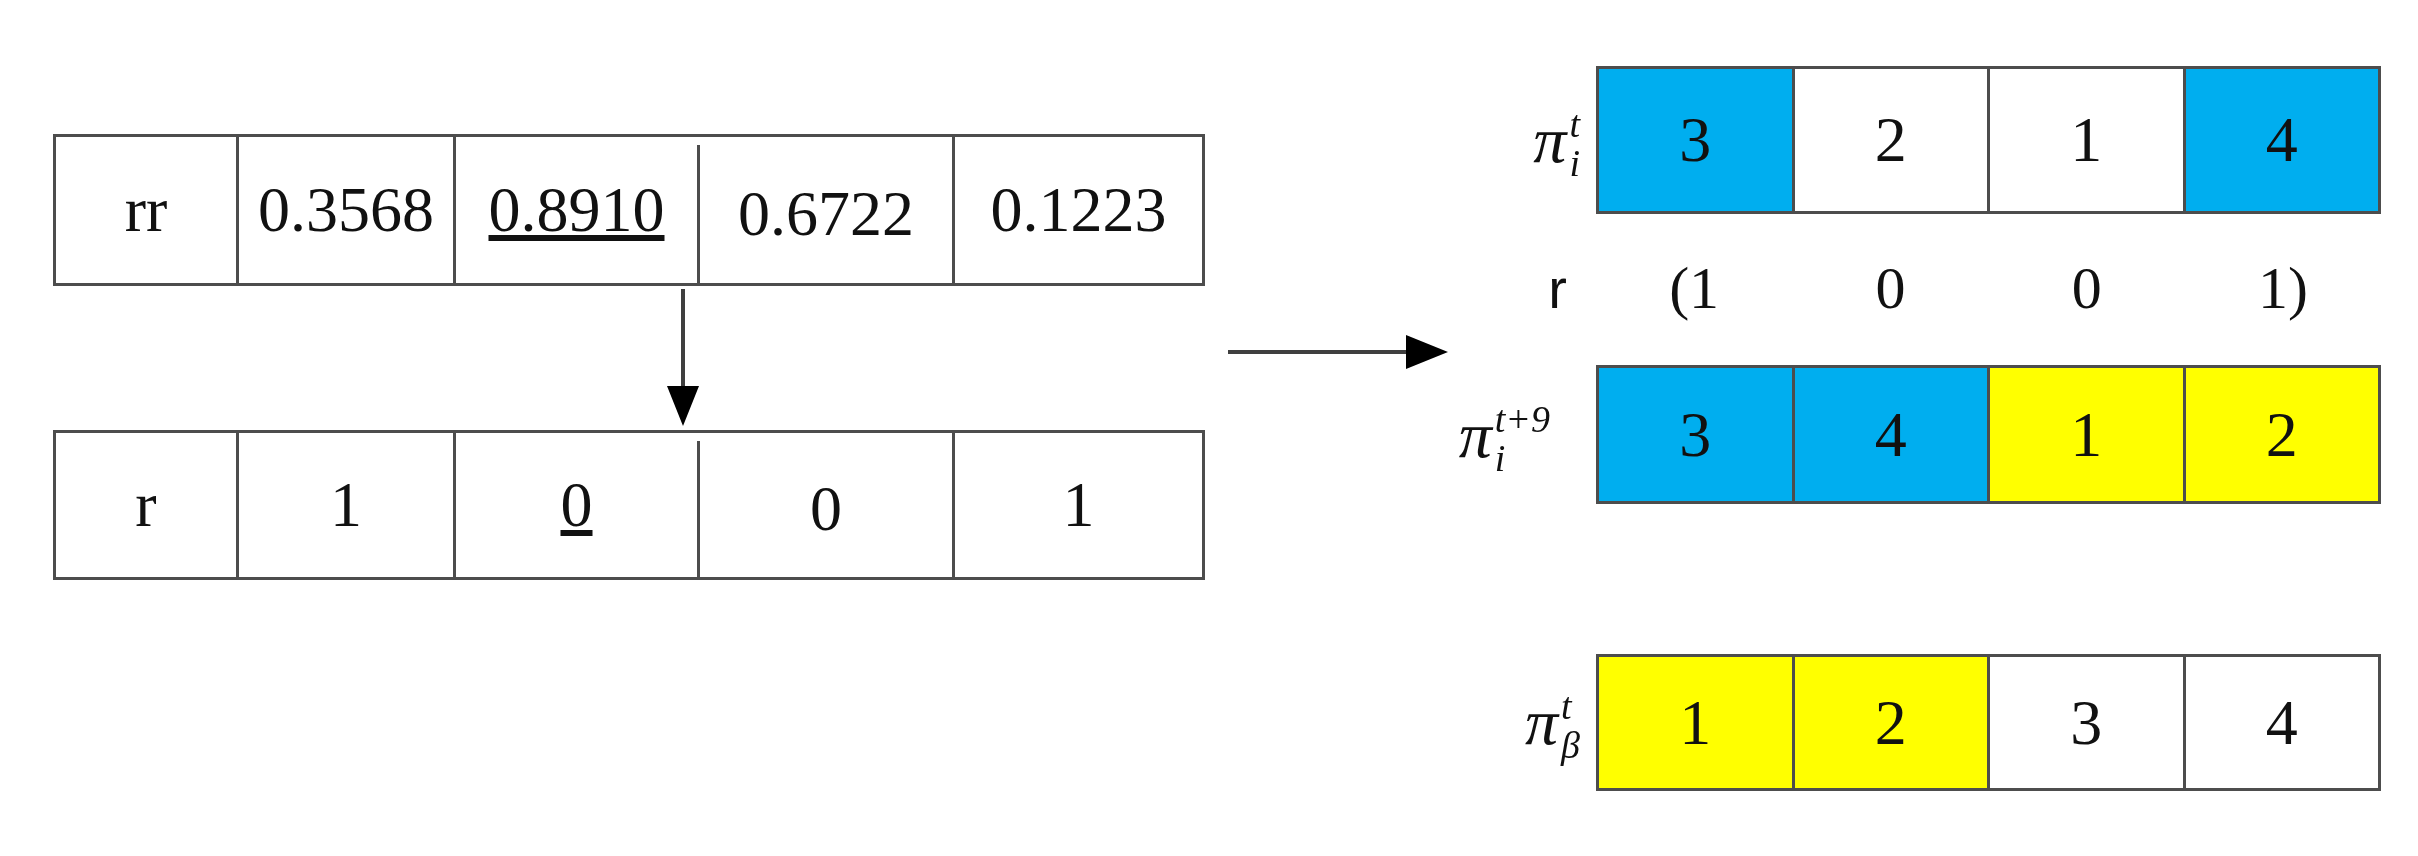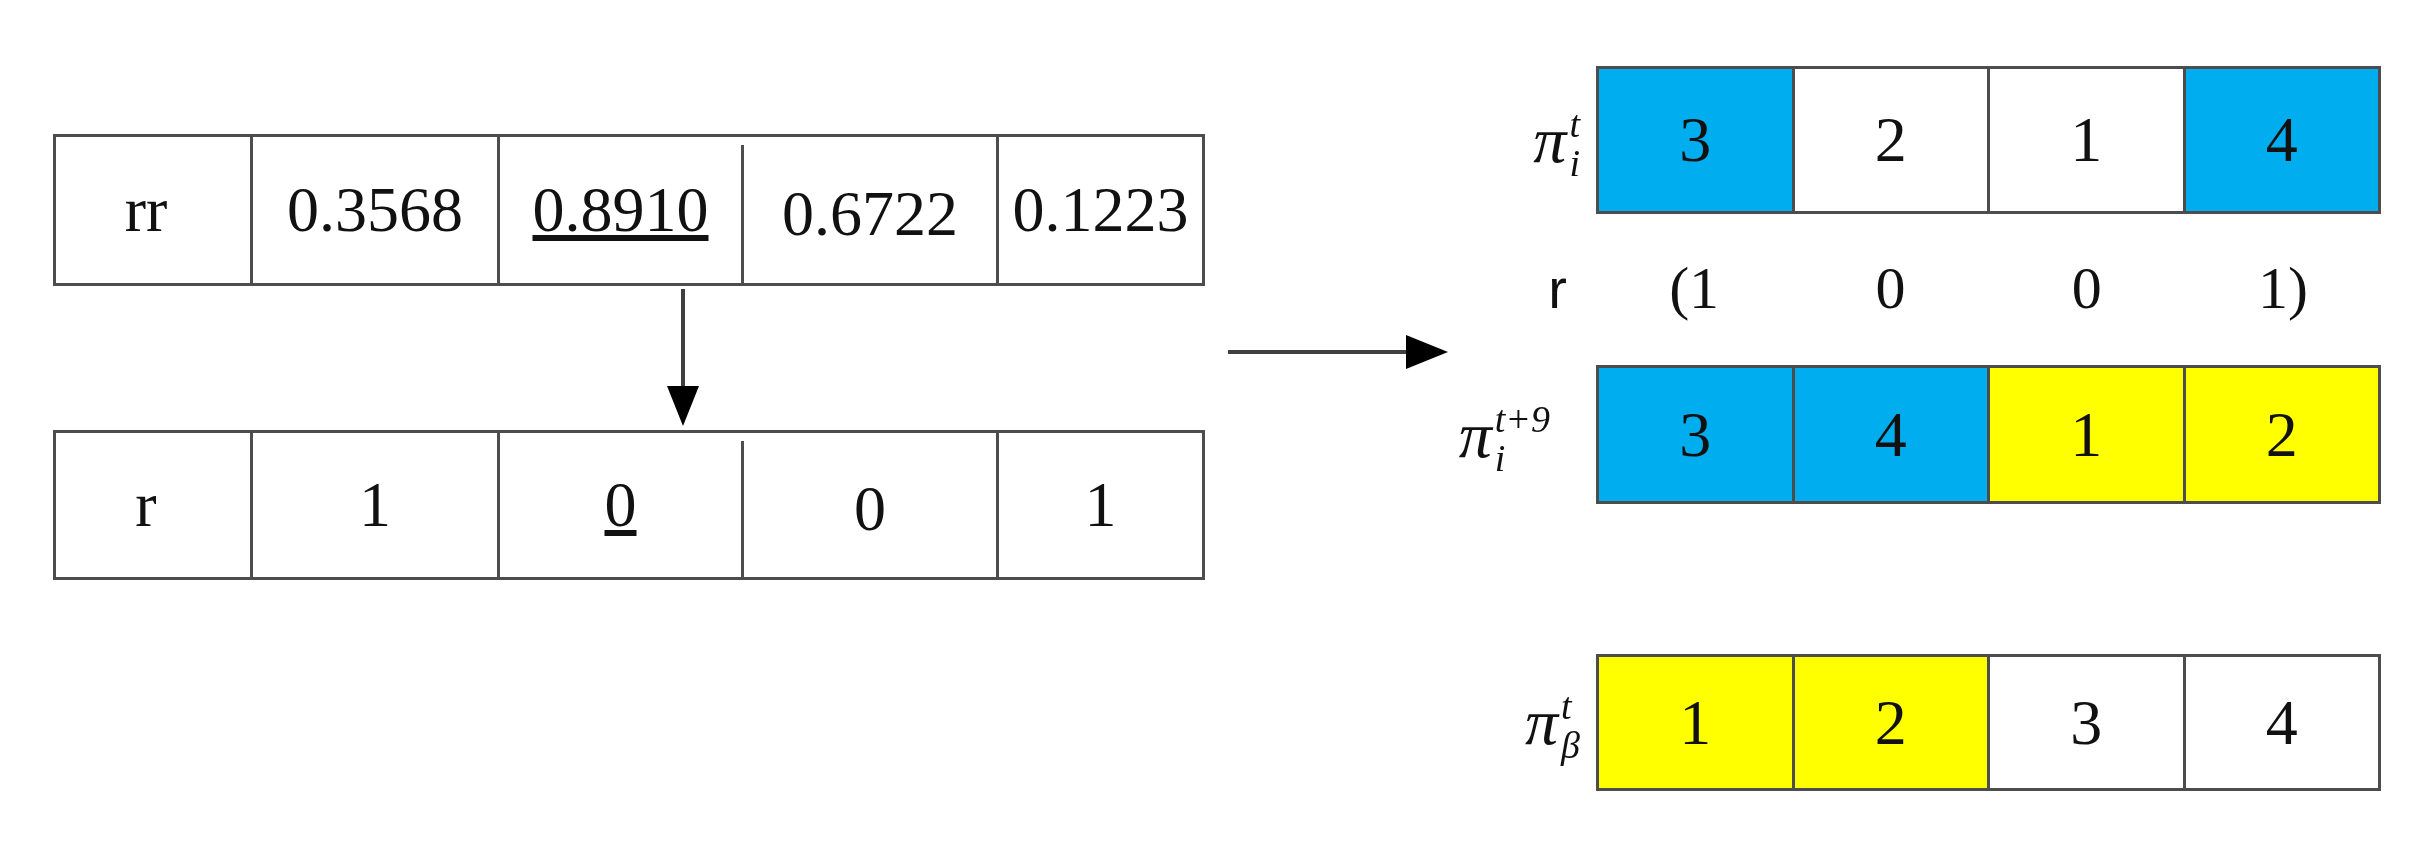--- a/index.html
+++ b/index.html
@@ -27,21 +27,21 @@
     justify-content: center;
     font-size: 64px;
     border-left: 3px solid #4d4d4d;
     box-sizing: border-box;
     background: #ffffff;
   }
   .lcell:first-child { border-left: none; }
   .ltable-rr { left: 53px; top: 134px; width: 1152px; height: 152px; }
   .ltable-r  { left: 53px; top: 430px; width: 1152px; height: 150px; }
   .w-label { width: 180px; }
-  .w-c1 { width: 247px; margin-left: 14px; }
+  .w-c1 { width: 217px; }
   .w-c2 { width: 244px; text-decoration: underline; }
   .w-c3 { width: 255px; margin-top: 8px; }
   .w-c4 { flex: 1; text-align: center; }
 
   
   .arrow-svg { position: absolute; overflow: visible; }
   .arrow-down-svg  { left: 653px; top: 286px; }
   .arrow-right-svg { left: 1225px; top: 330px; }
 
   

